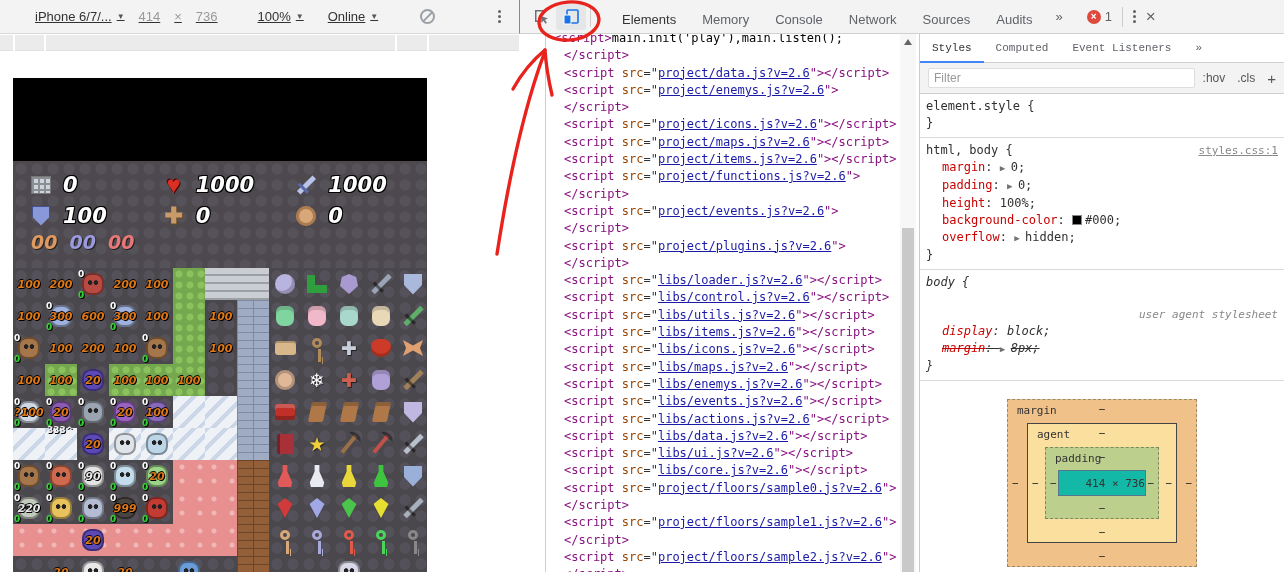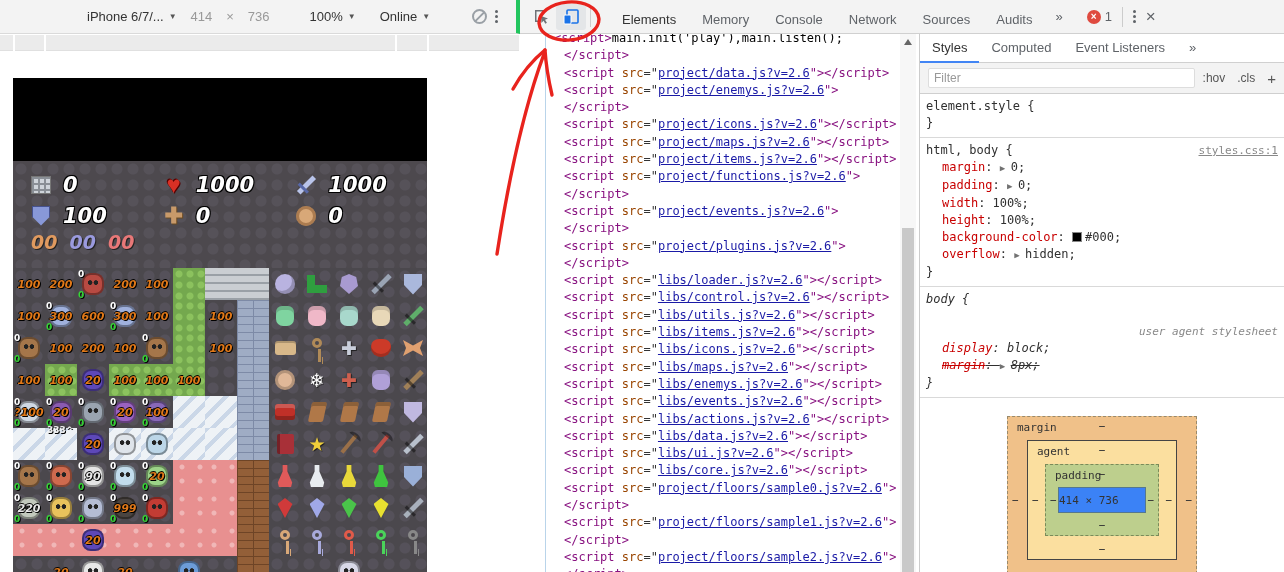--- a/index.html
+++ b/index.html
@@ -2,22 +2,22 @@
 <html><head>
 <meta charset="utf-8">
 <style>
   * { margin:0; padding:0; box-sizing:border-box; }
   html,body { background:#fff; }
   #page { position:relative; width:1284px; height:572px; overflow:hidden;
           font-family:"Liberation Sans",sans-serif; background:#fff; }
 
   
   .device-toolbar { position:absolute; left:0; top:0; width:520px; height:34px;
-    background:#f3f3f3; border-bottom:1px solid #dadada; border-right:4px solid #22c55e;
-    display:flex; align-items:center; padding-left:87px; font-size:13px; color:#333; }
+    background:#f3f3f3; border-bottom:1px solid #dadada; border-right:1px solid #22c55e;
+    display:flex; align-items:center; padding-left:35px; font-size:13px; color:#333;text-decoration:underline; }
   .dt-item { display:flex; align-items:center; gap:5px; }
   .caret { font-size:8px; color:#555; }
   .dim { color:#999; }
   .dt-sep { width:14px; }
   .rotate-icon { width:15px; height:15px; border:2px solid #9aa0a6; border-radius:50%;
     position:relative; }
   .rotate-icon::after { content:""; position:absolute; left:-1px; top:5px; width:13px;
     height:2px; background:#9aa0a6; transform:rotate(-45deg); }
   .kebab { display:flex; flex-direction:column; gap:2px; margin-left:auto; margin-right:18px; cursor:pointer;}
   .kebab i { width:3px; height:3px; border-radius:50%; background:#5f6368; }
@@ -129,21 +129,21 @@
   .lk { color:#1a1aa6; text-decoration:underline; cursor:pointer; }
   .sb { position:absolute; right:3px; top:0; width:16px; height:538px; background:#f7f7f7; }
   .sb-up { height:15px; display:flex; align-items:center; justify-content:center; }
   .sb-up::after { content:""; border-left:4px solid transparent; border-right:4px solid transparent;
     border-bottom:6px solid #666; }
   .sb-thumb { position:absolute; left:2px; right:2px; top:194px; height:344px; background:#c9c9c9; }
 
   
   .styles { position:absolute; left:920px; top:34px; width:364px; height:538px; background:#fff; overflow:hidden; }
   .subtabs { height:29px; border-bottom:1px solid #d0d0d0; display:flex; align-items:center;
-    font-size:13px; color:#5f6368; }
+    font-size:11px; color:#5f6368;font-family:Liberation Mono, monospace; }
   .subtab { padding:0 12px; height:29px; line-height:28px; cursor:pointer; white-space:nowrap; }
   .subtab.active { color:#333; box-shadow:inset 0 -2px 0 #4285f4; }
   .filter-row { height:31px; background:#f3f3f3; border-bottom:1px solid #cfcfcf;
     display:flex; align-items:center; padding:0 8px; gap:8px; }
   .filter-input { flex:1; height:20px; background:#fff; border:1px solid #ddd; border-radius:2px;
     font-size:12px; color:#333; padding:0 5px; }
   .filter-input::placeholder { color:#999; }
   .pseudo-btns { display:flex; gap:12px; font-size:12px; color:#555; align-items:center; }
   .pseudo-btns span { cursor:pointer; }
   .plus { font-size:15px; }
@@ -167,21 +167,21 @@
   .bm .d-top { position:absolute; top:3px; left:50%; transform:translateX(-50%); }
   .bm .d-bottom { position:absolute; bottom:3px; left:50%; transform:translateX(-50%); }
   .bm .d-left { position:absolute; left:4px; top:50%; transform:translateY(-50%); }
   .bm .d-right { position:absolute; right:4px; top:50%; transform:translateY(-50%); }
   .bm-margin { width:190px; height:168px; background:#f0c189; border:1px dashed #9a8a6a; }
   .bm-border { position:absolute; left:19px; top:23px; width:150px; height:120px;
     background:#fbdf9f; border:1px solid #444; }
   .bm-padding { position:absolute; left:17px; top:23px; width:114px; height:72px;
     background:#bdcf8d; border:1px dashed #7a8a5a; }
   .bm-content { position:absolute; left:12px; top:22px; width:88px; height:26px;
-    background:#3b82f6; border:1px solid #55788e; display:flex; align-items:center; justify-content:flex-start; }
+    background:#14b8a6; border:1px solid #55788e; display:flex; align-items:center; justify-content:flex-end; }
 
   
   .annotation { position:absolute; inset:0; z-index:60; pointer-events:none; }
 </style>
 </head>
 <body>
 
 <div id="page">
 
   <div class="device-toolbar">
@@ -802,21 +802,20 @@
           </div>
           <div><span>}</span></div>
         </div>
         <div class="rule">
           <div class="sel-line">
             <span>html, body {</span>
             <span class="rule-link">styles.css:1</span>
           </div>
           <div class="prop"><span class="pname">margin</span><span>: </span><span class="arrow9">▶ </span><span>0;</span></div>
           <div class="prop"><span class="pname">padding</span><span>: </span><span class="arrow9">▶ </span><span>0;</span></div>
-          <div class="prop"><span class="pname">width</span><span>: </span><span>100%;</span></div>
           <div class="prop"><span class="pname">height</span><span>: </span><span>100%;</span></div>
           <div class="prop"><span class="pname">background-color</span><span>: </span><span class="swatch" style="background: rgb(0, 0, 0);"></span><span>#000;</span></div>
           <div class="prop"><span class="pname">overflow</span><span>: </span><span class="arrow9">▶ </span><span>hidden;</span></div>
           <div><span>}</span></div>
         </div>
         <div class="rule italic">
           <div class="sel-line">
             <span>body {</span>
             <span class="rule-link noline italic">user agent stylesheet</span>
           </div>

